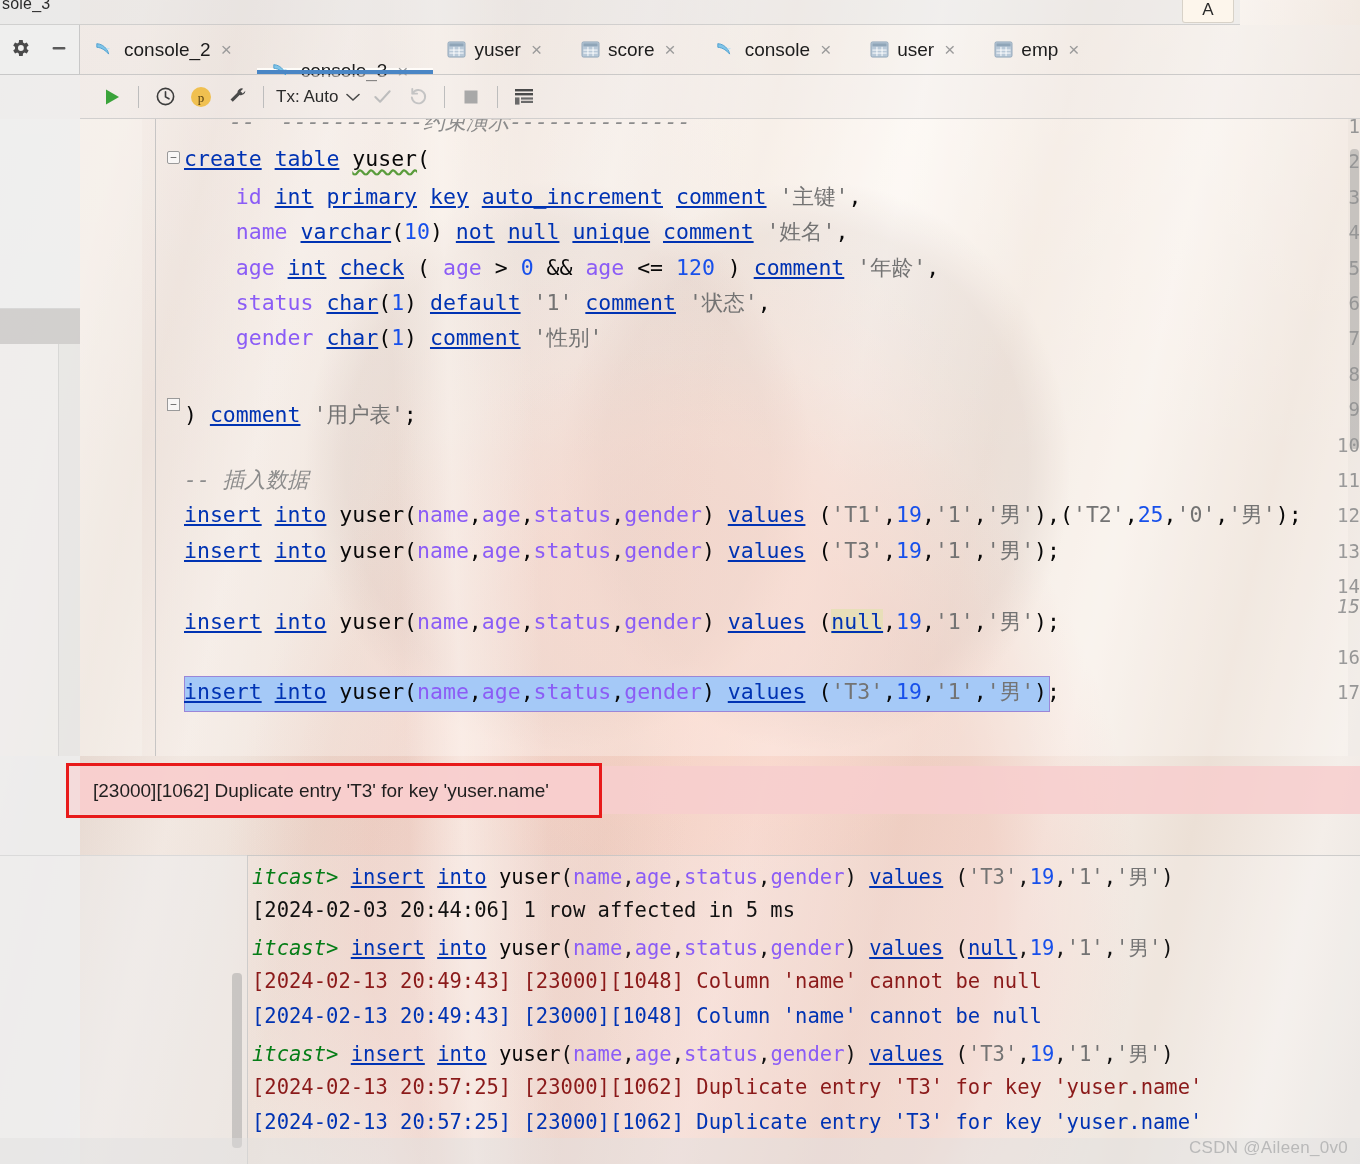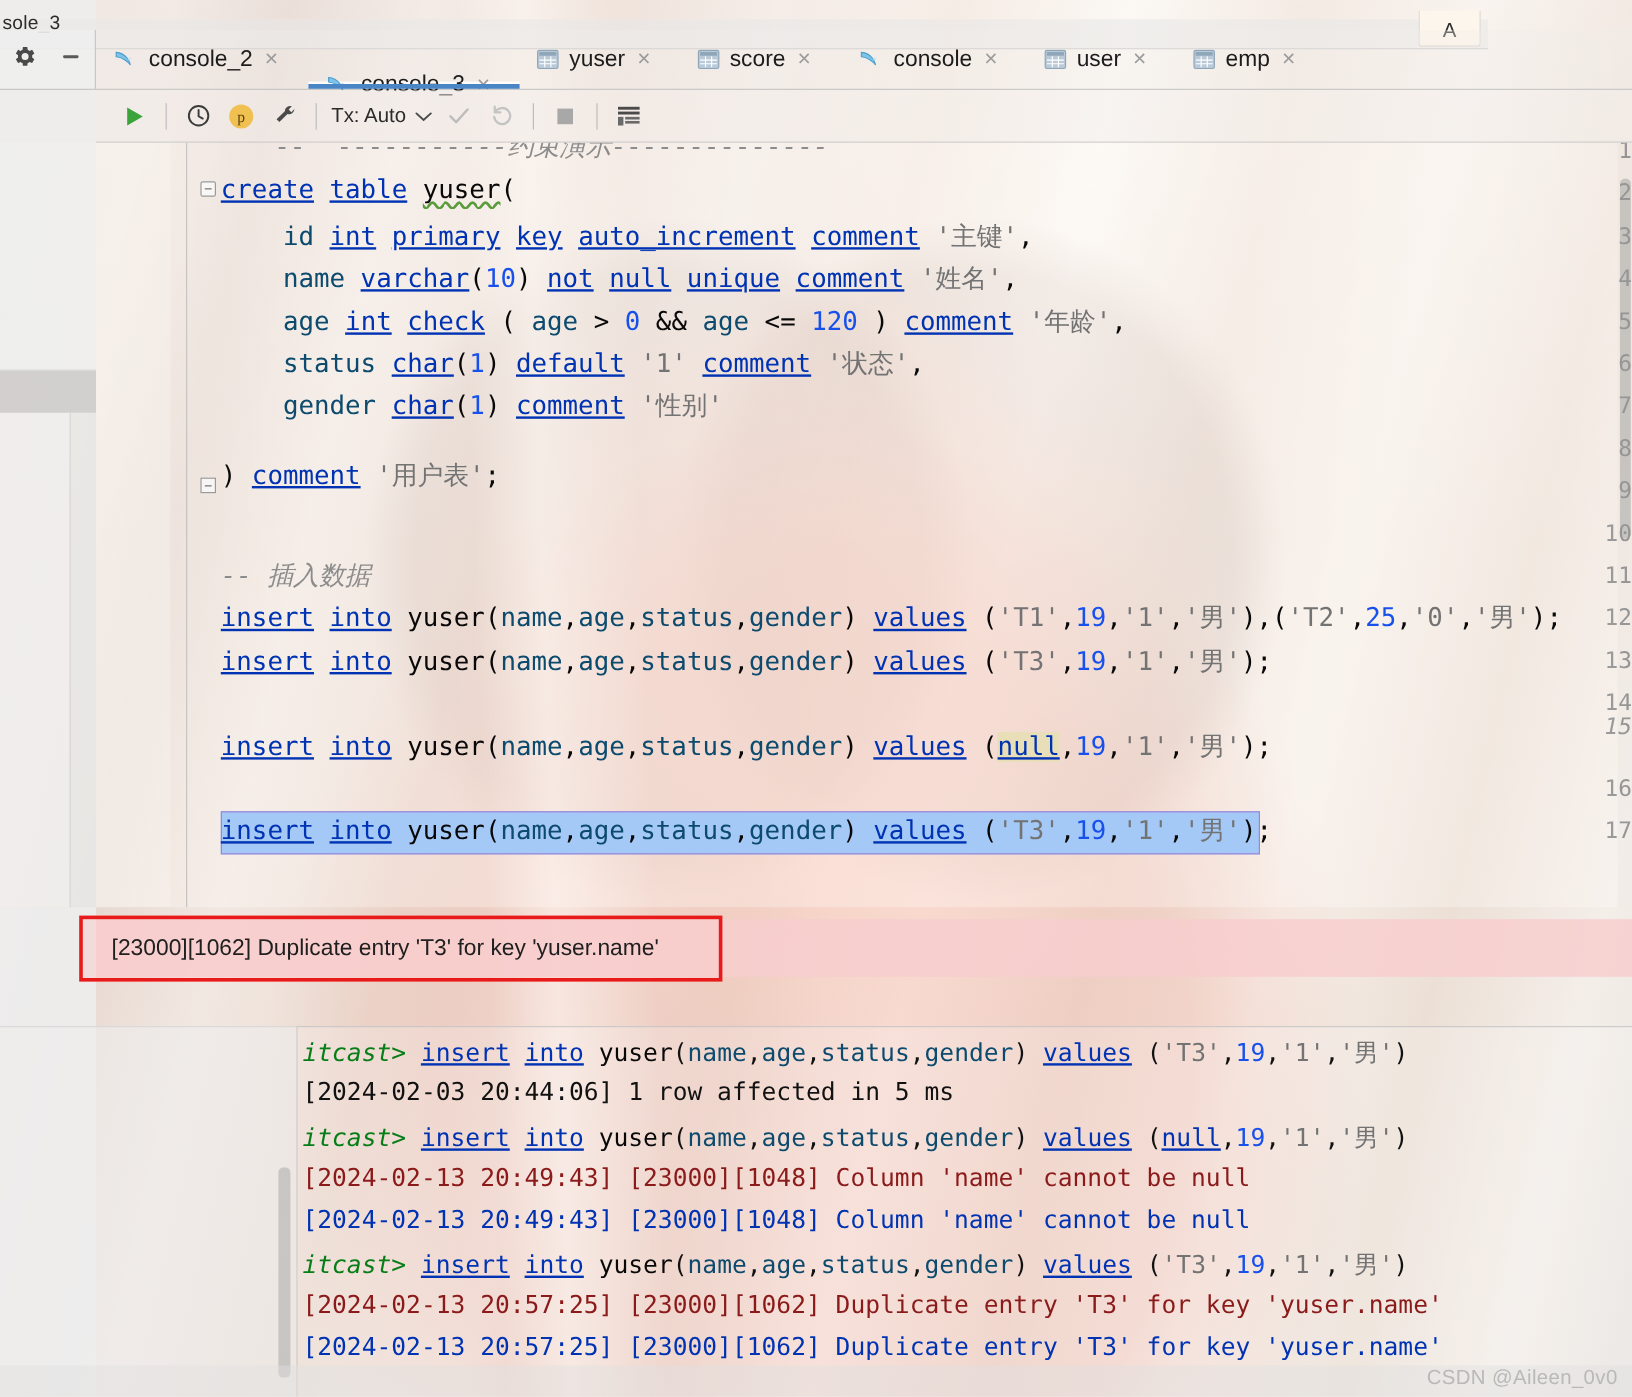--- a/index.html
+++ b/index.html
@@ -38,21 +38,21 @@
   .panel{ position:absolute; }
 
   
   #left-strip{
     left:0; top:0; width:80px; height:1164px;
     background:rgba(238,238,238,0.82);
   }
 
   
   #top-fragment{
-    left:0; top:16px; width:1240px; height:25px;
+    left:0; top:0; width:1240px; height:25px;
     background:rgba(231,231,231,0.55);
     border-bottom:1px solid rgba(185,185,185,0.55);
   }
   #top-fragment .frag-text{
     position:absolute; left:2px; top:-5px;
     font-size:16px; color:#2b2b2b; letter-spacing:.2px;
   }
   #top-right-frag{
     position:absolute; right:6px; top:-7px; width:52px; height:30px;
     background:#fdf6ec; border:1px solid #d8d2c8; border-top:none;
@@ -125,21 +125,21 @@
     font-family:"DejaVu Sans Mono", monospace; font-size:19px; color:#9a9a9a;
   }
   .code-line{
     position:absolute; left:104px;
     font-family:"DejaVu Sans Mono", monospace;
     font-size:21.5px; white-space:pre; color:#080808;
   }
   .kw{ color:#0033b3;text-decoration:underline; }
   .num{ color:#1750eb; }
   .str{ color:#737373; }
-  .col{ color:#0c4a6e; }
+  .col{ color:#8b5cf6; }
   .cmt{ color:#8c8c8c; font-style:italic; }
   .plain{ color:#080808; }
   .hl-null{ background:#e8dfb9; }
   .squiggle{ text-decoration:underline wavy #5a9c3c; text-decoration-skip-ink:none; }
 
   
   #sel-line{
     position:absolute; left:104px; top:668px; height:36px;
     background:#a5c9f7; border:1px solid #9a86d8;
   }
@@ -404,21 +404,21 @@
     </div>
   <div id="code-body" style="position: relative;">
       <div class="code-line" style="top: -12px; position: absolute; z-index: 3; margin-left: 45px;"><span class="cmt">--  -----------约束演示--------------</span></div>
       <div class="code-line" style="top: 27.4px; position: absolute; z-index: 3;"><span class="kw">create</span> <span class="kw">table</span> <span class="plain squiggle">yuser</span>(</div>
       <div class="code-line" style="top: 62.8px; position: absolute; z-index: 3;">    <span class="col">id</span> <span class="kw">int</span> <span class="kw">primary</span> <span class="kw">key</span> <span class="kw">auto_increment</span> <span class="kw">comment</span> <span class="str">'主键'</span>,</div>
       <div class="code-line" style="top: 98.2px; position: absolute; z-index: 3;">    <span class="col">name</span> <span class="kw">varchar</span>(<span class="num">10</span>) <span class="kw">not</span> <span class="kw">null</span> <span class="kw">unique</span> <span class="kw">comment</span> <span class="str">'姓名'</span>,</div>
       <div class="code-line" style="top: 133.6px; position: absolute; z-index: 3;">    <span class="col">age</span> <span class="kw">int</span> <span class="kw">check</span> ( <span class="col">age</span> &gt; <span class="num">0</span> &amp;&amp; <span class="col">age</span> &lt;= <span class="num">120</span> ) <span class="kw">comment</span> <span class="str">'年龄'</span>,</div>
       <div class="code-line" style="top: 169px; position: absolute; z-index: 3;">    <span class="col">status</span> <span class="kw">char</span>(<span class="num">1</span>) <span class="kw">default</span> <span class="str">'1'</span> <span class="kw">comment</span> <span class="str">'状态'</span>,</div>
       <div class="code-line" style="top: 204.4px; position: absolute; z-index: 3;">    <span class="col">gender</span> <span class="kw">char</span>(<span class="num">1</span>) <span class="kw">comment</span> <span class="str">'性别'</span></div>
       <div class="code-line" style="top: 239.8px; position: absolute; z-index: 3;"></div>
-      <div class="code-line" style="top: 262px; position: absolute; z-index: 3; text-align: right;">) <span class="kw">comment</span> <span class="str">'用户表'</span>;</div>
+      <div class="code-line" style="top: 281px; position: absolute; z-index: 3; text-align: right;">) <span class="kw">comment</span> <span class="str">'用户表'</span>;</div>
       <div class="code-line" style="top: 310.6px; position: absolute; z-index: 3;"></div>
       <div class="code-line" style="top: 346px; position: absolute; z-index: 3;"><span class="cmt">-- 插入数据</span></div>
       <div class="code-line" style="top: 381.4px; position: absolute; z-index: 3;"><span class="kw">insert</span> <span class="kw">into</span> <span class="plain">yuser</span>(<span class="col">name</span>,<span class="col">age</span>,<span class="col">status</span>,<span class="col">gender</span>) <span class="kw">values</span> (<span class="str">'T1'</span>,<span class="num">19</span>,<span class="str">'1'</span>,<span class="str">'男'</span>),(<span class="str">'T2'</span>,<span class="num">25</span>,<span class="str">'0'</span>,<span class="str">'男'</span>);</div>
       <div class="code-line" style="top: 416.8px; position: absolute; z-index: 3;"><span class="kw">insert</span> <span class="kw">into</span> <span class="plain">yuser</span>(<span class="col">name</span>,<span class="col">age</span>,<span class="col">status</span>,<span class="col">gender</span>) <span class="kw">values</span> (<span class="str">'T3'</span>,<span class="num">19</span>,<span class="str">'1'</span>,<span class="str">'男'</span>);</div>
       <div class="code-line" style="top: 452.2px; position: absolute; z-index: 3;"></div>
       <div class="code-line" style="top: 487.6px; position: absolute; z-index: 3;"><span class="kw">insert</span> <span class="kw">into</span> <span class="plain">yuser</span>(<span class="col">name</span>,<span class="col">age</span>,<span class="col">status</span>,<span class="col">gender</span>) <span class="kw">values</span> (<span class="kw hl-null">null</span>,<span class="num">19</span>,<span class="str">'1'</span>,<span class="str">'男'</span>);</div>
       <div class="code-line" style="top: 523px; position: absolute; z-index: 3;"></div>
       <div class="code-line" style="top: 558.4px; z-index: 3; position: absolute;"><span class="kw">insert</span> <span class="kw">into</span> <span class="plain">yuser</span>(<span class="col">name</span>,<span class="col">age</span>,<span class="col">status</span>,<span class="col">gender</span>) <span class="kw">values</span> (<span class="str">'T3'</span>,<span class="num">19</span>,<span class="str">'1'</span>,<span class="str">'男'</span>);</div>
     </div>
 

